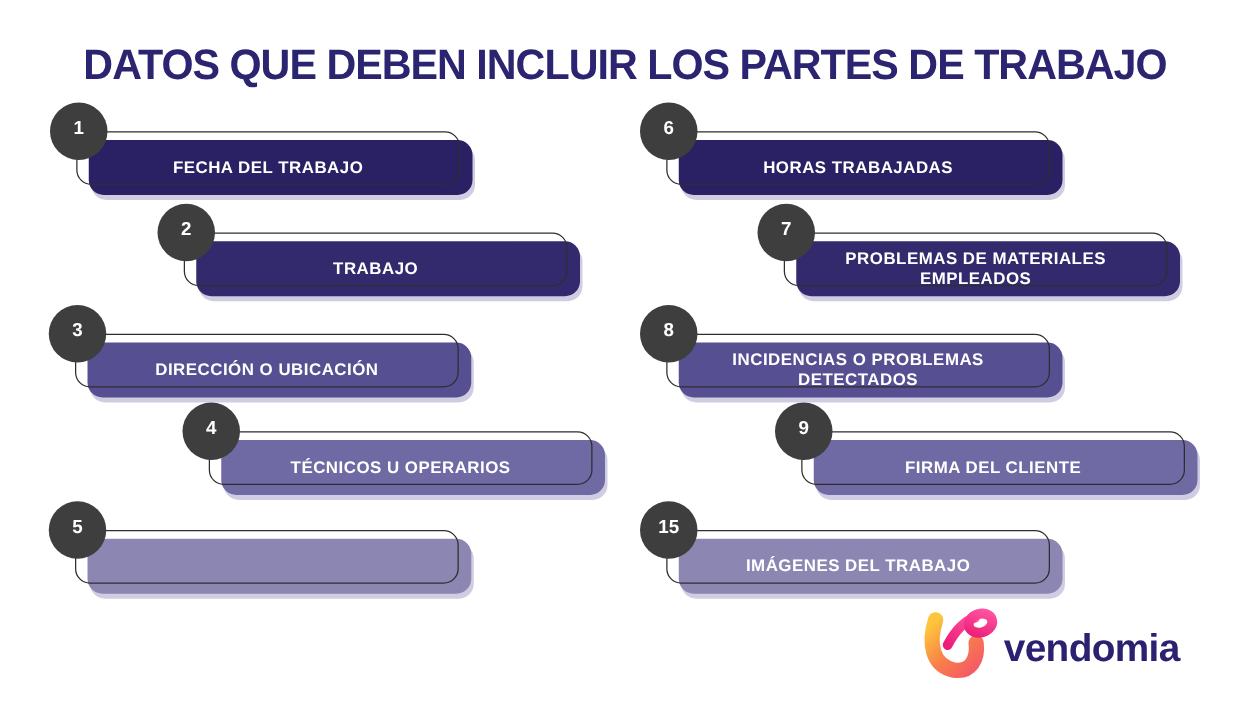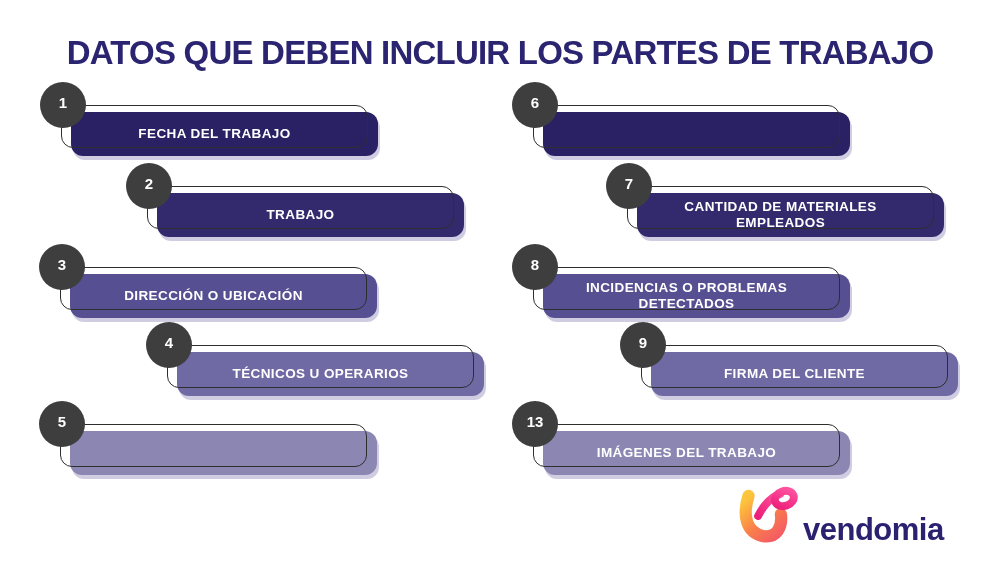--- a/index.html
+++ b/index.html
@@ -46,21 +46,21 @@
   .pos4{left:167px;top:345px;}
   .pos5{left:60px;top:424px;}
   .pos6{left:533px;top:105px;}
   .pos7{left:627px;top:186px;}
   .pos8{left:533px;top:267px;}
   .pos9{left:641px;top:345px;}
   .pos10{left:533px;top:424px;}
 
   .logo{
     position:absolute;left:731px;top:484px;height:64px;
-    display:flex;align-items:flex-end;gap:2px;
+    display:flex;align-items:center;gap:2px;
   }
   .logo-mark{width:70px;height:64px;display:block;}
   .logo-text{
     font-size:31px;font-weight:700;color:#2b2171;letter-spacing:-0.5px;
     margin-top:6px;
   }
 </style>
 </head>
 <body>
 
@@ -98,27 +98,28 @@
 
   <div class="item pos5">
     <div class="bar-color" style="background: rgb(140, 134, 179);"></div>
     <div class="bar-outline"></div>
     <div class="num">5</div>
   </div>
 
   <div class="item pos6">
     <div class="bar-color" style="background: rgb(42, 33, 100);"></div>
     <div class="bar-outline"></div>
+    <div class="bar-label">HORAS TRABAJADAS</div>
     <div class="num">6</div>
   </div>
 
   <div class="item pos7">
     <div class="bar-color" style="background: rgb(51, 42, 110);"></div>
     <div class="bar-outline"></div>
-    <div class="bar-label">CANTIDAD DE MATERIALES EMPLEADOS</div>
+    <div class="bar-label">PROBLEMAS DE MATERIALES EMPLEADOS</div>
     <div class="num">7</div>
   </div>
 
   <div class="item pos8">
     <div class="bar-color" style="background: rgb(86, 79, 145);"></div>
     <div class="bar-outline"></div>
     <div class="bar-label">INCIDENCIAS O PROBLEMAS DETECTADOS</div>
     <div class="num">8</div>
   </div>
 
@@ -126,21 +127,21 @@
     <div class="bar-color" style="background: rgb(111, 105, 164);"></div>
     <div class="bar-outline"></div>
     <div class="bar-label">FIRMA DEL CLIENTE</div>
     <div class="num">9</div>
   </div>
 
   <div class="item pos10">
     <div class="bar-color" style="background: rgb(140, 134, 179);"></div>
     <div class="bar-outline"></div>
     <div class="bar-label">IMÁGENES DEL TRABAJO</div>
-    <div class="num">13</div>
+    <div class="num">15</div>
   </div>
 
   <div class="logo">
     <svg class="logo-mark" viewBox="0 0 80 66" xmlns="http://www.w3.org/2000/svg" aria-hidden="true">
       <defs>
         <linearGradient id="uGrad" x1="0.1" y1="0" x2="0.9" y2="1">
           <stop offset="0" stop-color="#fdc53c"></stop>
           <stop offset="0.55" stop-color="#f97f4a"></stop>
           <stop offset="1" stop-color="#f45d63"></stop>
         </linearGradient>

